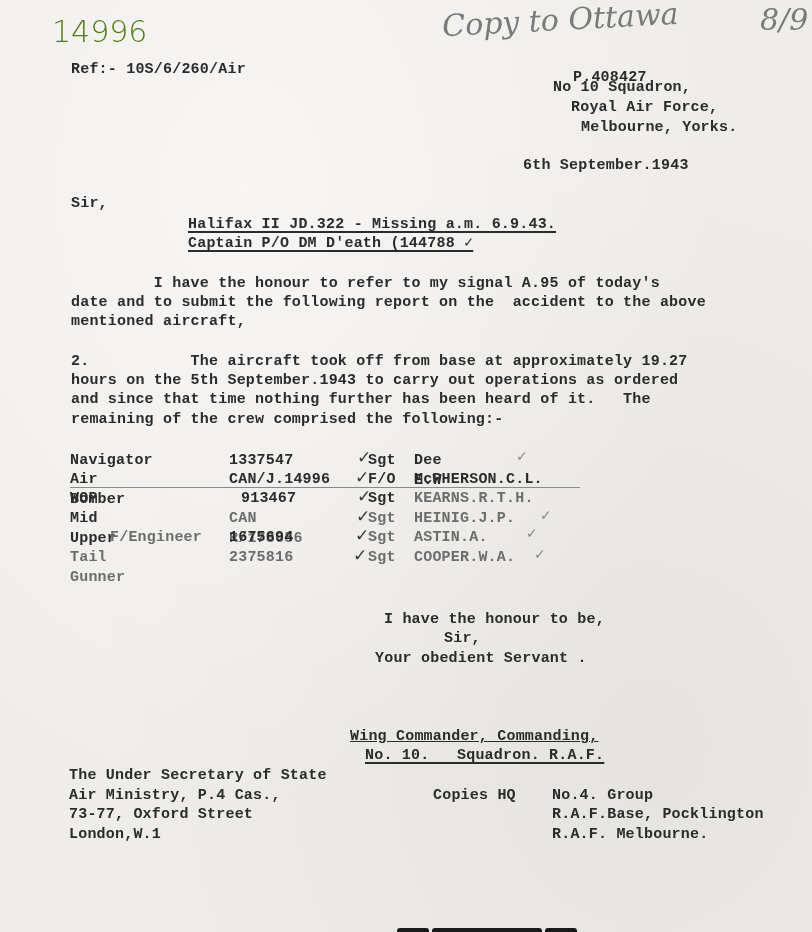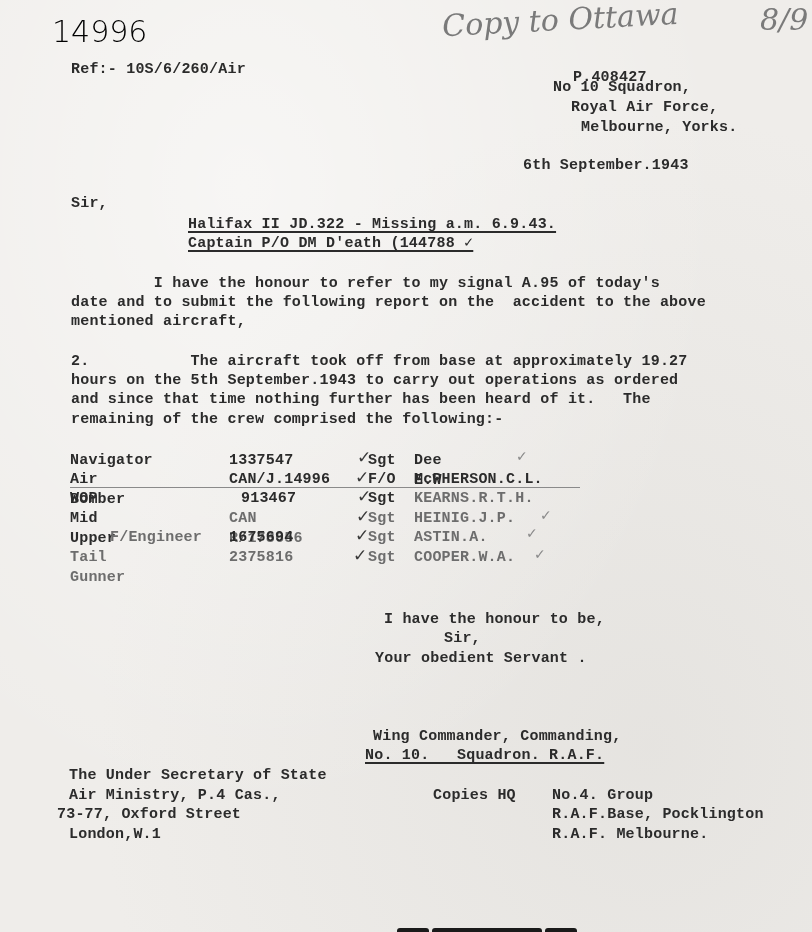--- a/index.html
+++ b/index.html
@@ -31,21 +31,21 @@
     .crew-row { position: absolute; left: 70px; height: 19.5px; }
     .crew-row span { position: absolute; top: 0; }
     .bottom-tabs { position: absolute; bottom: 0; left: 397px; height: 4px; display: flex; gap: 3px; }
     .bottom-tabs div { background: #1a1a1a; border-radius: 3px 3px 0 0; height: 4px; }
   </style>
 </head>
 <body>
 
 <div class="paper"></div>
 
-<div class="abs hand" style="left:52px; top:14px; font-size:30px; font-style:normal; font-family:'DejaVu Sans', sans-serif; font-weight:200; color:#000000;">14996</div>
+<div class="abs hand" style="left:52px; top:14px; font-size:30px; font-style:normal; font-family:'DejaVu Sans', sans-serif; font-weight:200; color:#4d7c0f;">14996</div>
 <div class="abs hand" style="left:442px; top:2px; font-size:30px; transform:rotate(-3deg);">Copy to Ottawa</div>
 <div class="abs hand" style="left:760px; top:2px; font-size:30px;">8/9</div>
 
 <div class="abs tw bold" style="left:71px; top:60px;">Ref:- 10S/6/260/Air</div>
 <div class="abs tw bold" style="left:573px; top:24px;margin-top:44px;">P.408427</div>
 
 <div>
   <div class="abs tw bold" style="left:553px; top:78px;">No 10 Squadron,</div>
   <div class="abs tw bold" style="left:571px; top:98px;">Royal Air Force,</div>
   <div class="abs tw bold" style="left:581px; top:118px;">Melbourne, Yorks.</div>
@@ -121,28 +121,28 @@
   </div>
 </div>
 
 <div>
   <div class="abs tw bold" style="left:384px; top:610px;">I have the honour to be,</div>
   <div class="abs tw bold" style="left:444px; top:629px;">Sir,</div>
   <div class="abs tw bold" style="left:375px; top:649px;">Your obedient Servant .</div>
 </div>
 
 <div>
-  <div class="abs tw bold" style="left:373px; top:727px;">Wing Commander, Commanding,</div>
+  <div class="abs tw bold" style="left:350px; top:727px;text-decoration:underline;">Wing Commander, Commanding,</div>
   <div class="abs tw bold underline" style="left:365px; top:746px; padding-right:10px;">No. 10.   Squadron. R.A.F.</div>
 </div>
 
 <div>
   <div class="abs tw bold" style="left:69px; top:766px;">The Under Secretary of State</div>
   <div class="abs tw bold" style="left:69px; top:786px;">Air Ministry, P.4 Cas.,</div>
-  <div class="abs tw bold" style="left:57px; top:805px;text-align:right;">73-77, Oxford Street</div>
+  <div class="abs tw bold" style="left:69px; top:805px;text-align:right;">73-77, Oxford Street</div>
   <div class="abs tw bold" style="left:69px; top:825px;">London,W.1</div>
 </div>
 
 <div>
   <div class="abs tw bold" style="left:433px; top:786px;">Copies HQ</div>
   <div class="abs tw bold" style="left:552px; top:786px;">No.4. Group</div>
   <div class="abs tw bold" style="left:552px; top:805px;">R.A.F.Base, Pocklington</div>
   <div class="abs tw bold" style="left:552px; top:825px;">R.A.F. Melbourne.</div>
 </div>
 

